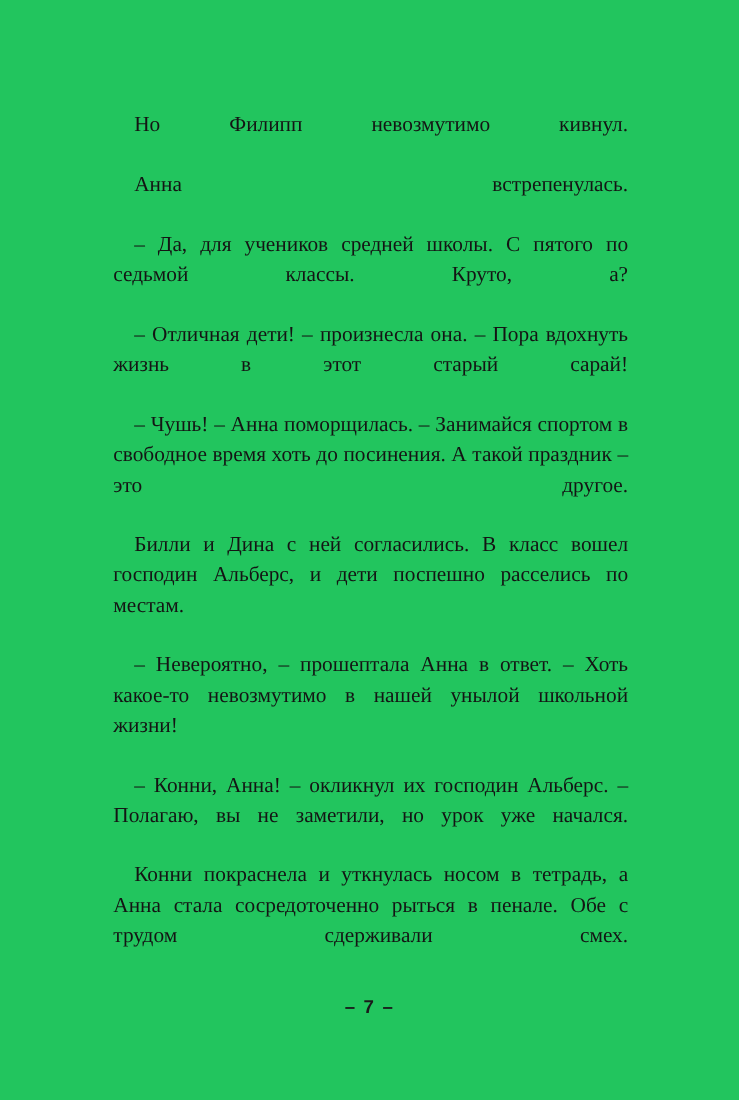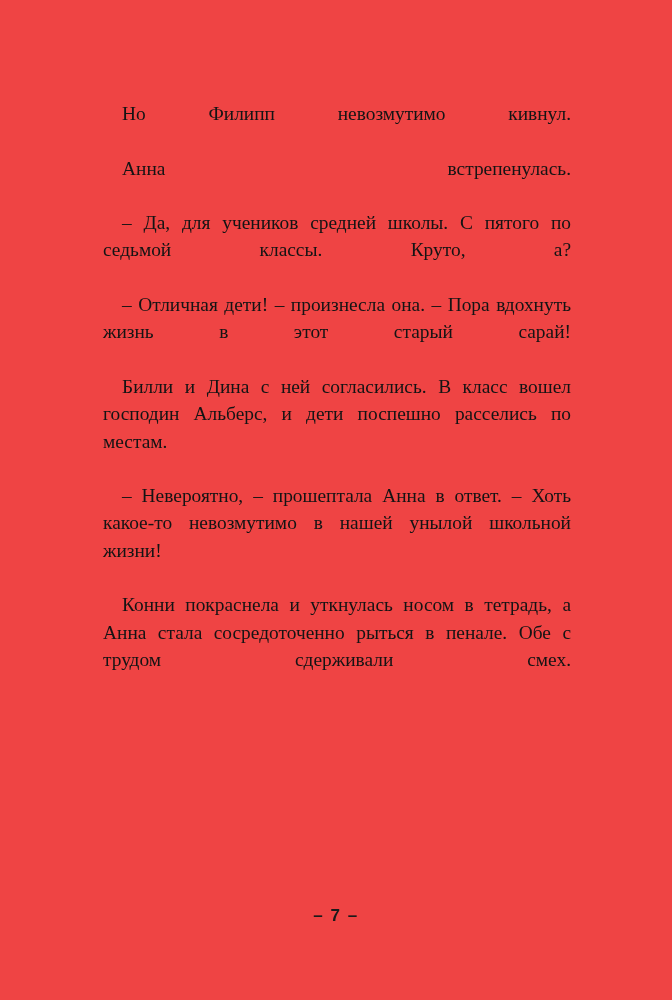--- a/index.html
+++ b/index.html
@@ -7,21 +7,21 @@
     margin: 0;
     padding: 0;
     background: #ffffff;
   }
 
   .page {
     position: relative;
     width: 672px;
     height: 1000px;
     margin: 0;
-    background: #ef4444;
+    background: #22c55e;
     overflow: hidden;
     font-family: "Liberation Serif", "DejaVu Serif", serif;
     color: #111111;
     -webkit-font-smoothing: antialiased;
   }
 
   .text-column {
     position: absolute;
     left: 103px;
     top: 100px;
@@ -63,21 +63,23 @@
 </head>
 <body>
 
 <div class="page">
 
   <div class="text-column">
     <p class="para">Но Филипп невозмутимо кивнул.</p>
     <p class="para">Анна встрепенулась.</p>
     <p class="para">– Да, для учеников средней школы. С пятого по седьмой классы. Круто, а?</p>
     <p class="para">– Отличная дети! – произнесла она. – Пора вдохнуть жизнь в этот старый сарай!</p>
+    <p class="para">– Чушь! – Анна поморщилась. – Занимайся спортом в свободное время хоть до посинения. А такой праздник – это другое.</p>
     <p class="para">Билли и Дина с ней согласились. В класс вошел господин Альберс, и дети поспешно расселись по местам.</p>
     <p class="para">– Невероятно, – прошептала Анна в ответ. – Хоть какое-то невозмутимо в нашей унылой школьной жизни!</p>
+    <p class="para">– Конни, Анна! – окликнул их господин Альберс. – Полагаю, вы не заметили, но урок уже начался.</p>
     <p class="para">Конни покраснела и уткнулась носом в тетрадь, а Анна стала сосредоточенно рыться в пенале. Обе с трудом сдерживали смех.</p>
 
   </div>
 
   <div class="page-number">– 7 –</div>
 
 </div>
 
 </body></html>

